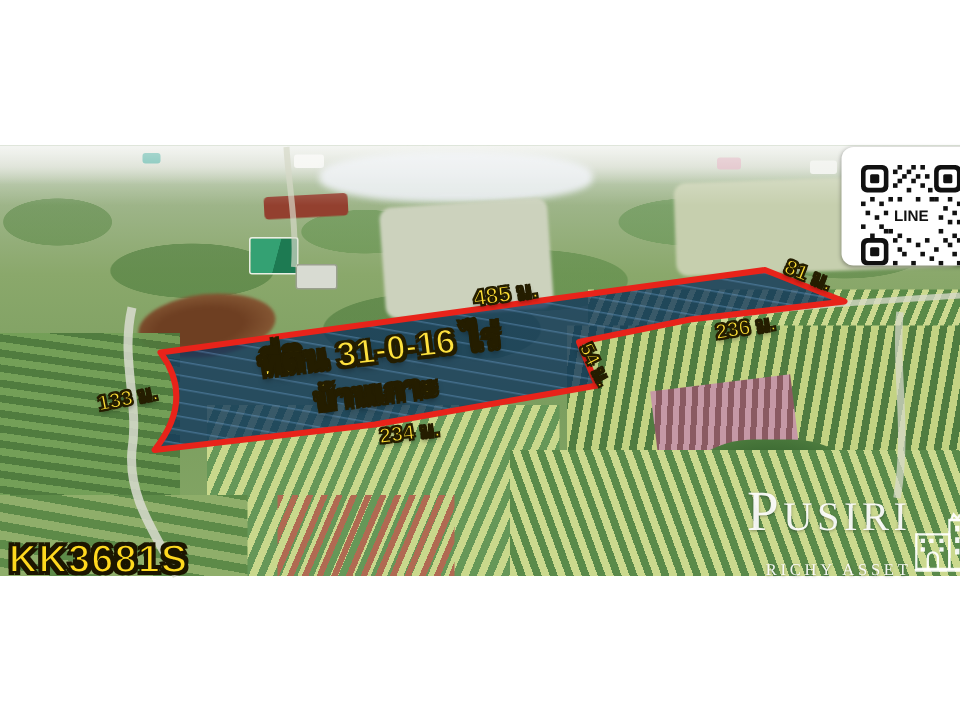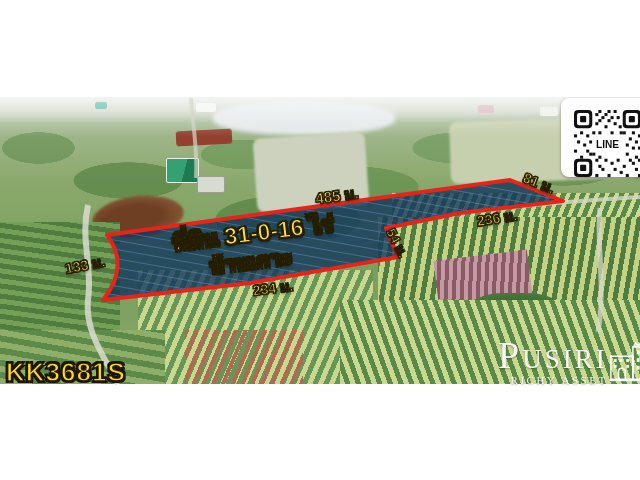--- a/index.html
+++ b/index.html
@@ -81,21 +81,21 @@
       border-radius:8px;box-shadow:0 1px 3px rgba(0,0,0,.35);display:flex;align-items:flex-end;
       justify-content:center;}
   
   .logo{position:absolute;left:498px;top:338px;width:142px;height:48px;color:rgba(255,255,255,.93);
         display:flex;align-items:flex-end;text-align:right;}
   .logo-text{flex:1;line-height:1;}
   .logo-name{display:block;font-family:"Liberation Serif",serif;font-size:27px;letter-spacing:3px;
         text-shadow:0 1px 2px rgba(0,0,0,.35);}
   .logo-name::first-letter{font-size:38px;}
   .logo-sub{display:block;font-family:"Liberation Serif",serif;font-size:11px;letter-spacing:2.5px;
-        margin-top:1px;text-shadow:0 1px 2px rgba(0,0,0,.35);}
+        margin-top:15px;text-shadow:0 1px 2px rgba(0,0,0,.35);}
   .logo-icon{width:46px;height:48px;flex:none;}
 </style>
 </head>
 <body>
 
 <div class="root">
 
   <div class="photo">
     <div class="layer horizon"></div>
     <div class="hblob" style="left:95px;top:5px;width:12px;height:7px;background:#4fae9e;"></div>

